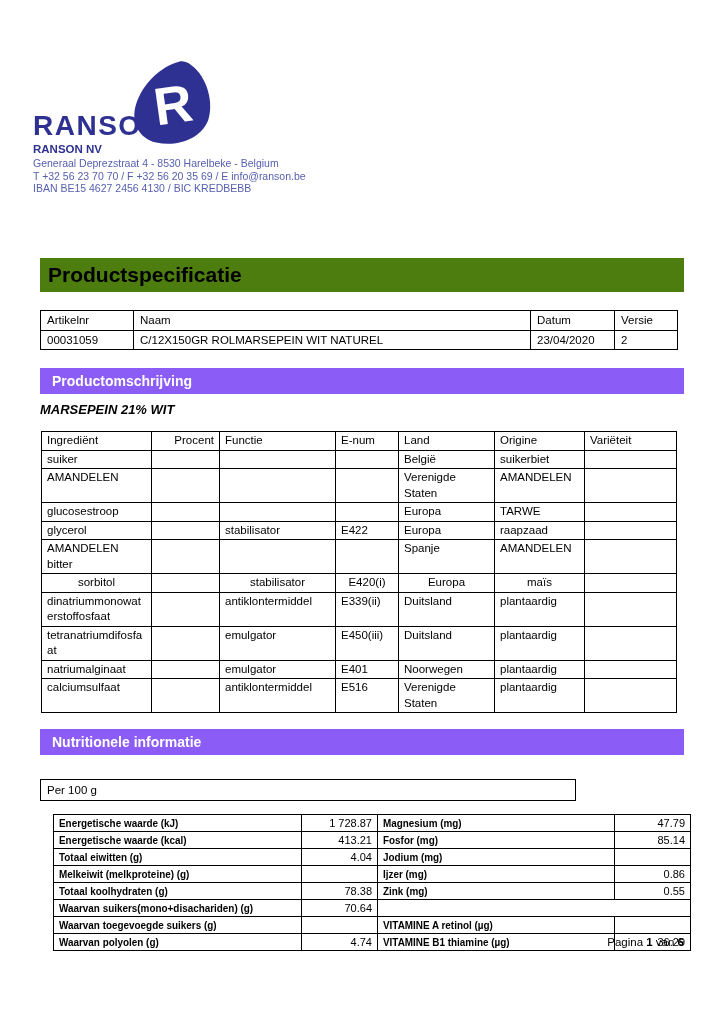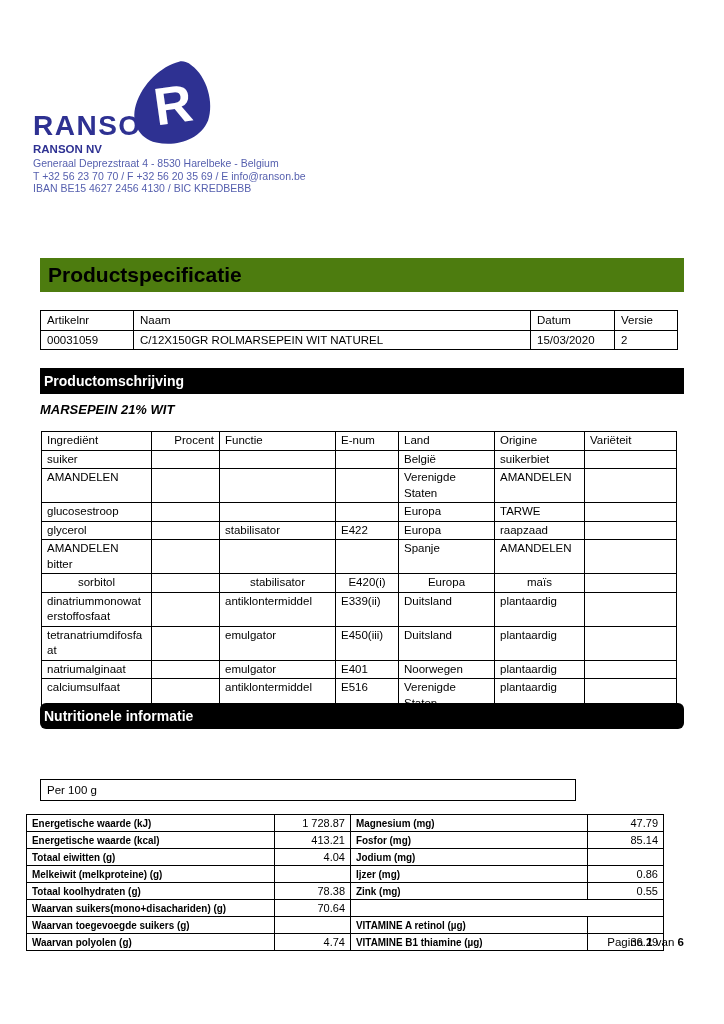--- a/index.html
+++ b/index.html
@@ -22,26 +22,26 @@
   }
   .company-lines { left:33px; top:157px; font-size:10.5px; color:#555fae; line-height:12.5px; }
 
   
   .title-bar {
     left:40px; top:258px; width:644px; height:34px;
     background:#4d7c0f; display:flex; align-items:center; padding-left:8px;
     font-size:21px; font-weight:bold; color:#000;
   }
   .black-bar {
-    left:40px; width:644px; height:26px; background:#000000; color:#fff;
-    display:flex; align-items:center; padding-left:4px;
+    left:40px; width:644px; height:26px; background:#8b5cf6; color:#fff;
+    display:flex; align-items:center; padding-left:12px;
     font-size:14px; font-weight:bold;
   }
   #bar-productomschrijving { top:368px; }
-  #bar-nutritionele { top:703px;border-radius:6px; }
+  #bar-nutritionele { top:729px; }
   .product-name { left:40px; top:402px; font-size:13px; font-weight:bold; font-style:italic; }
 
   
   table { border-collapse:collapse; table-layout:fixed; border:1.5px solid #000; }
   th, td {
     border:1px solid #000; font-size:11.5px; font-weight:normal;
     text-align:left; vertical-align:top; padding:1px 5px; line-height:15.5px;
     overflow-wrap:anywhere; word-break:break-word;
   }
   #art-table { left:40px; top:310px; width:607px; }
@@ -51,21 +51,21 @@
   #ing-table { left:41px; top:431px; width:635px; }
   #ing-table thead th { border-bottom:1.5px solid #000; }
   #ing-table thead th:nth-child(2) { text-align:right; }
   #ing-table tbody tr:nth-child(6) td { border-bottom:1.5px solid #000;text-align:center; }
 
   .per-box {
     left:40px; top:779px; width:536px; height:22px; border:1px solid #000;
     font-size:11.5px; display:flex; align-items:center; padding-left:6px;
   }
 
-  #nut-table { left:26px; top:814px; width:637px; }
+  #nut-table { left:53px; top:814px; width:637px; }
   #nut-table td { font-size:11px; padding:1px 5px; line-height:14px; }
   #nut-table tr:nth-child(2) td { border-bottom:1.5px solid #000; }
   td.b { font-weight:bold; }
   td.a-r { text-align:right; }
   td.ind { padding-left:28px; }
   .sx { display:inline-block; white-space:nowrap; transform:scaleX(.9); transform-origin:0 50%; }
 
   
   .footer { right:40px; top:936px; font-size:11.5px; }
   .footer b { font-weight:bold; }
@@ -101,21 +101,21 @@
         <th>Artikelnr</th>
         <th>Naam</th>
         <th>Datum</th>
         <th>Versie</th>
       </tr>
     </thead>
   <tbody>
       <tr>
         <td>00031059</td>
         <td>C/12X150GR ROLMARSEPEIN WIT NATUREL</td>
-        <td>15/03/2020</td>
+        <td>23/04/2020</td>
         <td>2</td>
       </tr>
     </tbody>
 </table>
 
 <div class="abs black-bar" id="bar-productomschrijving">Productomschrijving</div>
 <div class="abs product-name">MARSEPEIN 21% WIT</div>
 
 <table class="abs" id="ing-table">
   <colgroup>

